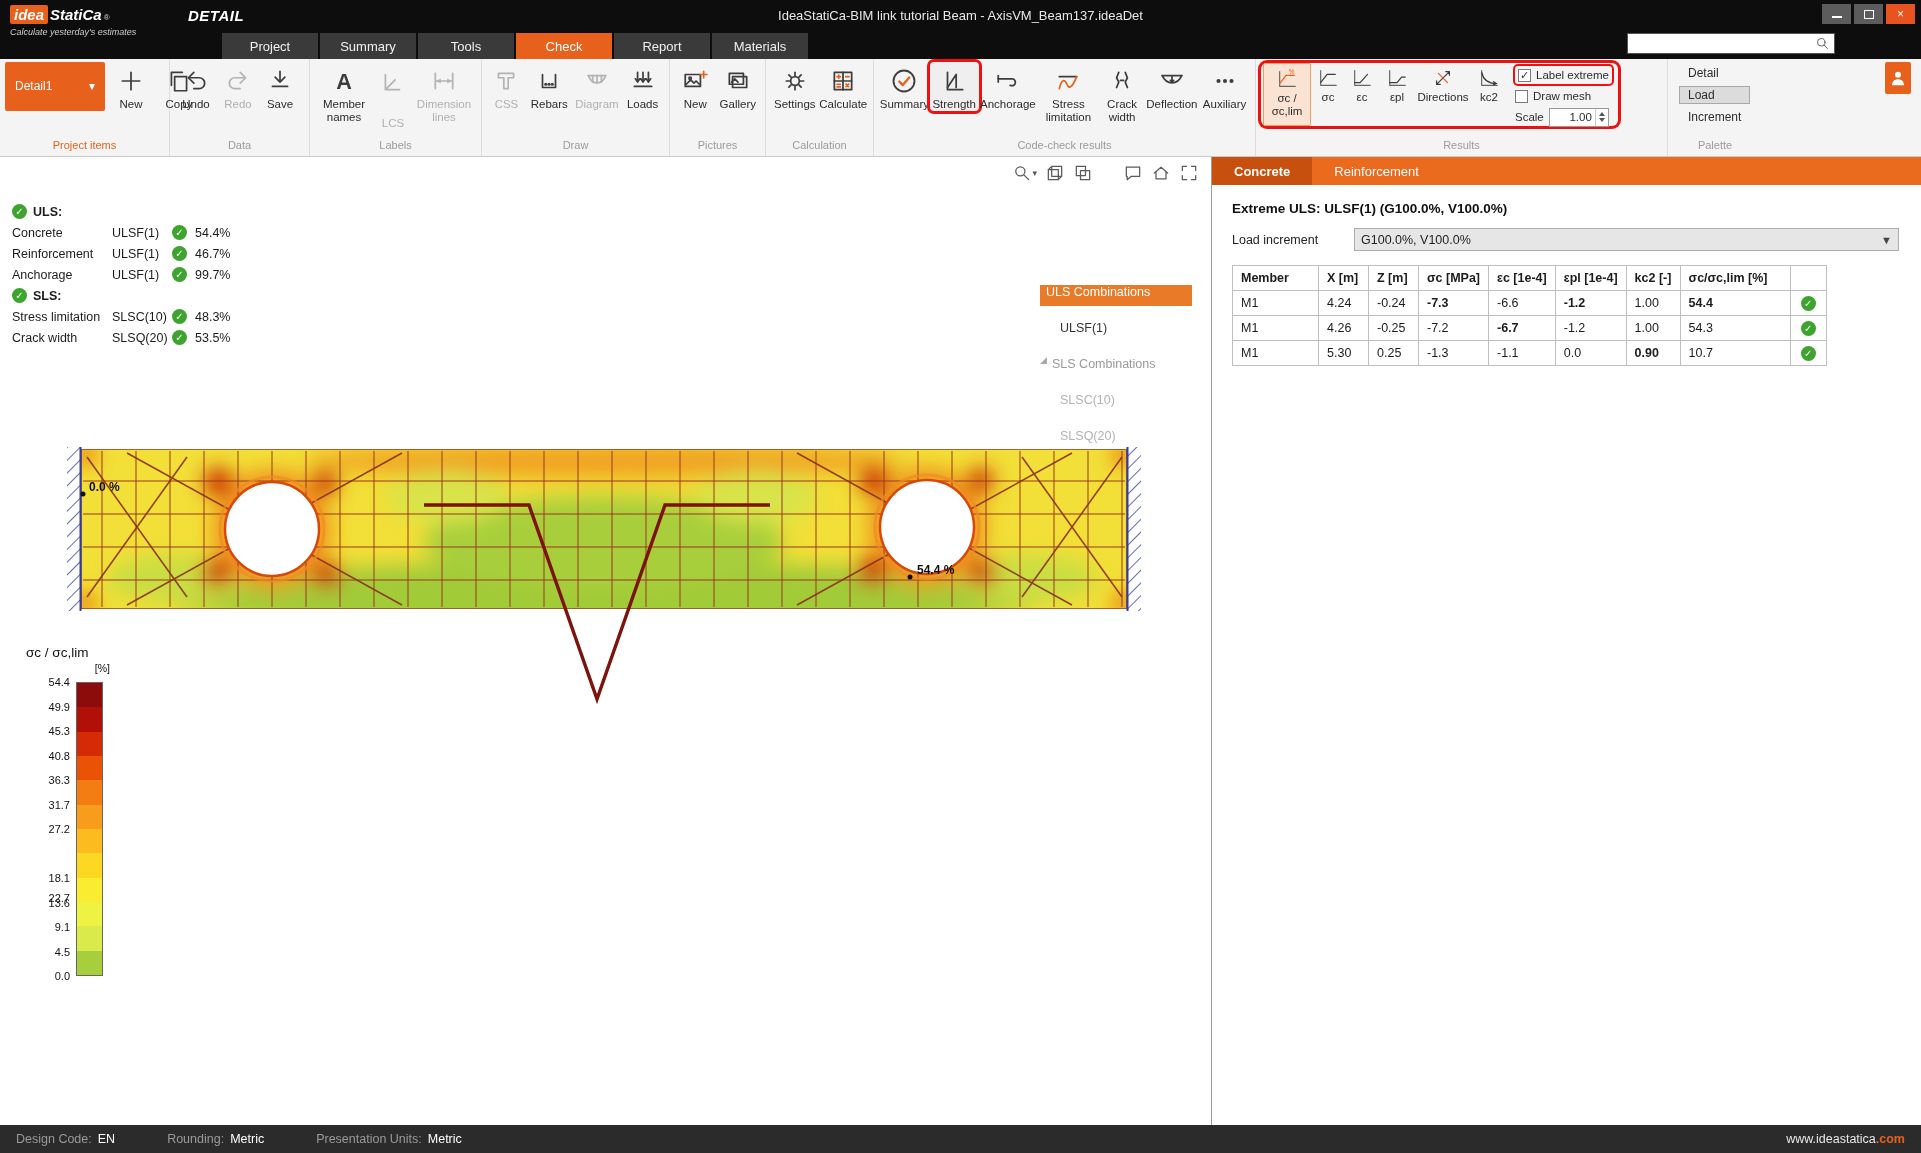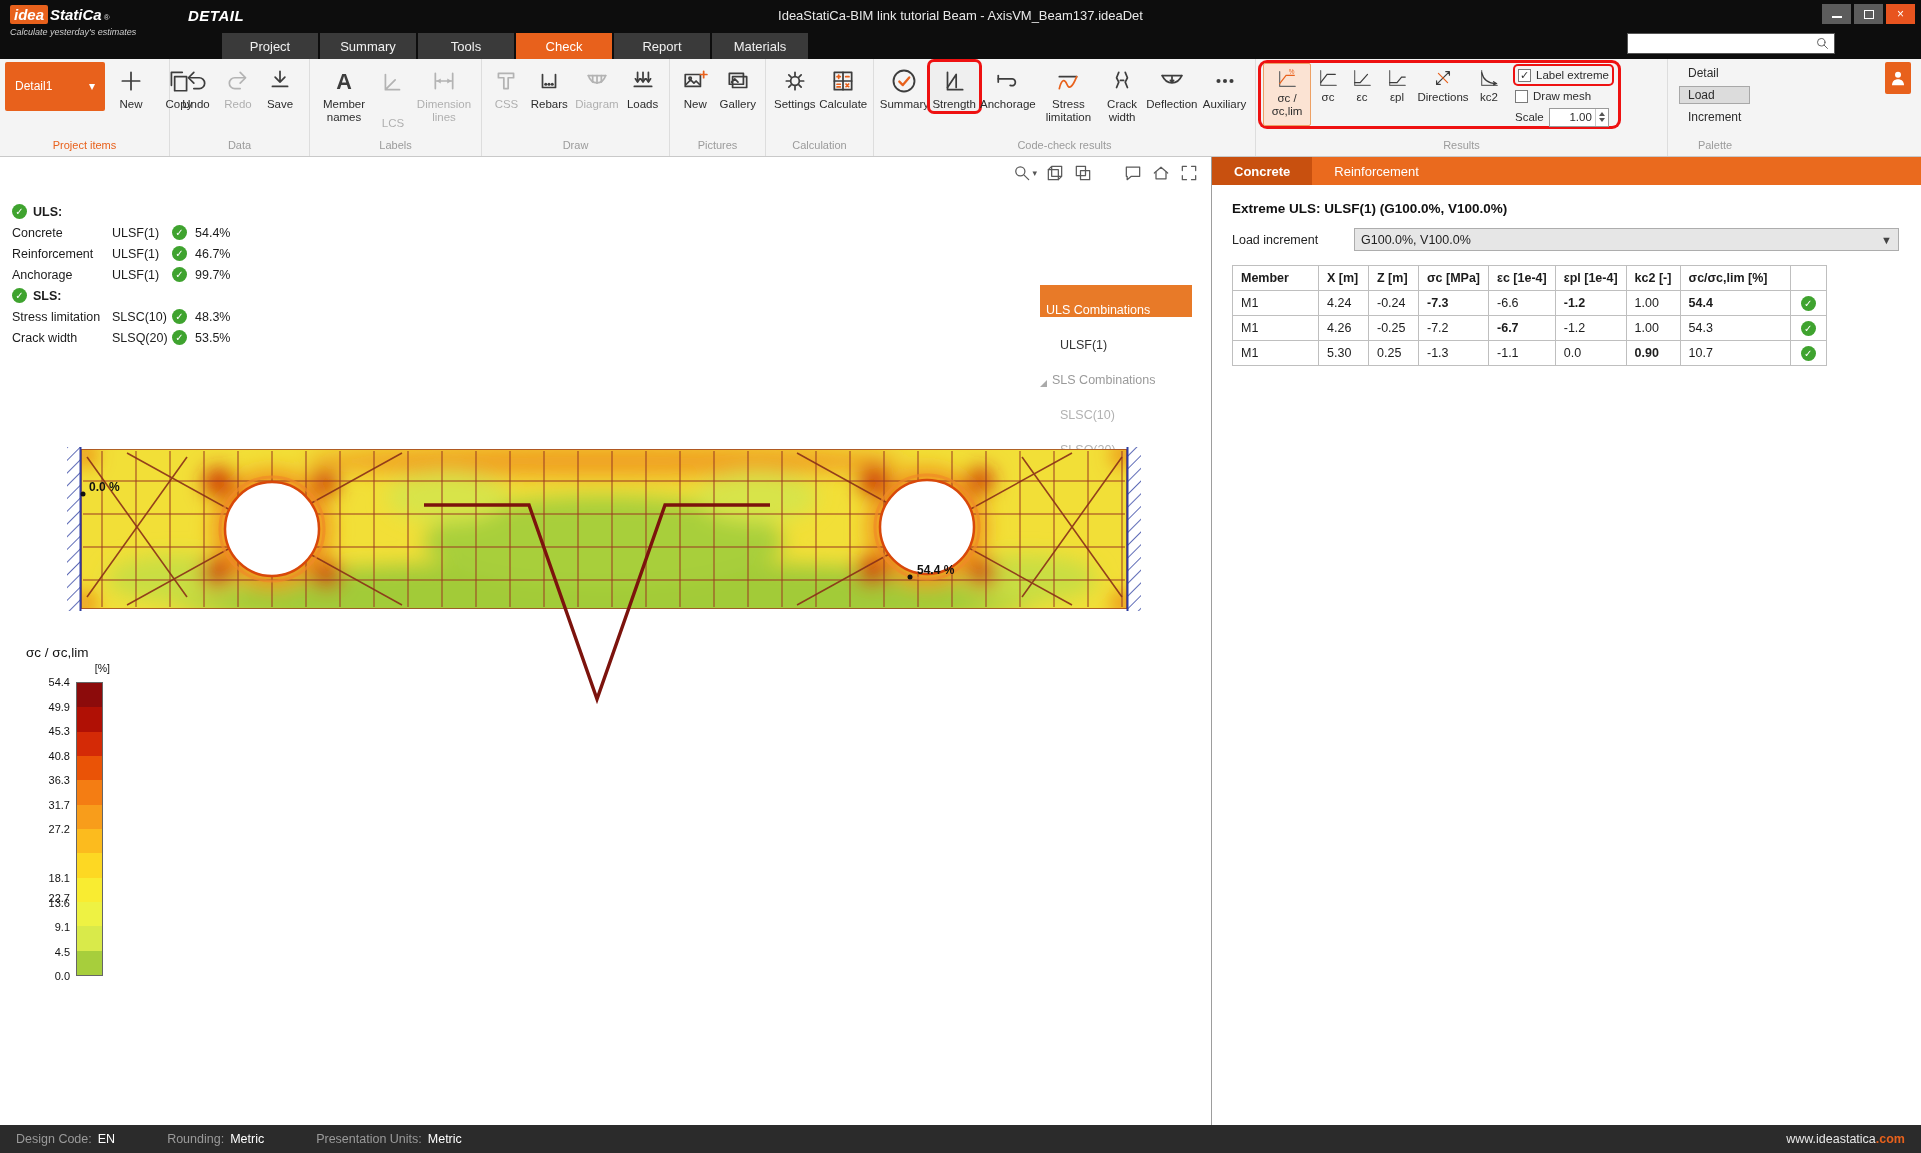--- a/index.html
+++ b/index.html
@@ -75,21 +75,21 @@
 .sum-row{display:flex;align-items:center;height:21px;}
 .sname{width:100px;}
 .scombo{width:56px;}
 .sval{margin-left:8px;}
 .okc{display:inline-block;width:15px;height:15px;border-radius:50%;background:#3fa32f;color:#fff;font-size:10px;line-height:15px;text-align:center;flex:none;}
 .okc::before{content:"✓";}
 .sum-row .okc{margin-left:4px;}
 
 
 .tree{position:absolute;left:1040px;top:128px;width:152px;font-size:12.5px;}
-.titem{height:32px;display:flex;align-items:flex-end;margin-bottom:3px;}
+.titem{height:21px;display:flex;align-items:flex-start;margin-bottom:15px;}
 .titem .texp{width:0;height:0;border-bottom:7px solid #555;border-left:7px solid transparent;margin-right:5px;flex:none;}
 .titem.selected{background:#e87a28;color:#fff;padding:0 6px;}
 .titem.child{padding-left:20px;color:#333;}
 .titem.group-sls{color:#9a9a9a;}
 .titem.group-sls .texp{border-bottom-color:#aaa;}
 .titem.dim{color:#b2b2b2;}
 
 
 .beam{position:absolute;left:67px;top:290px;}
 

